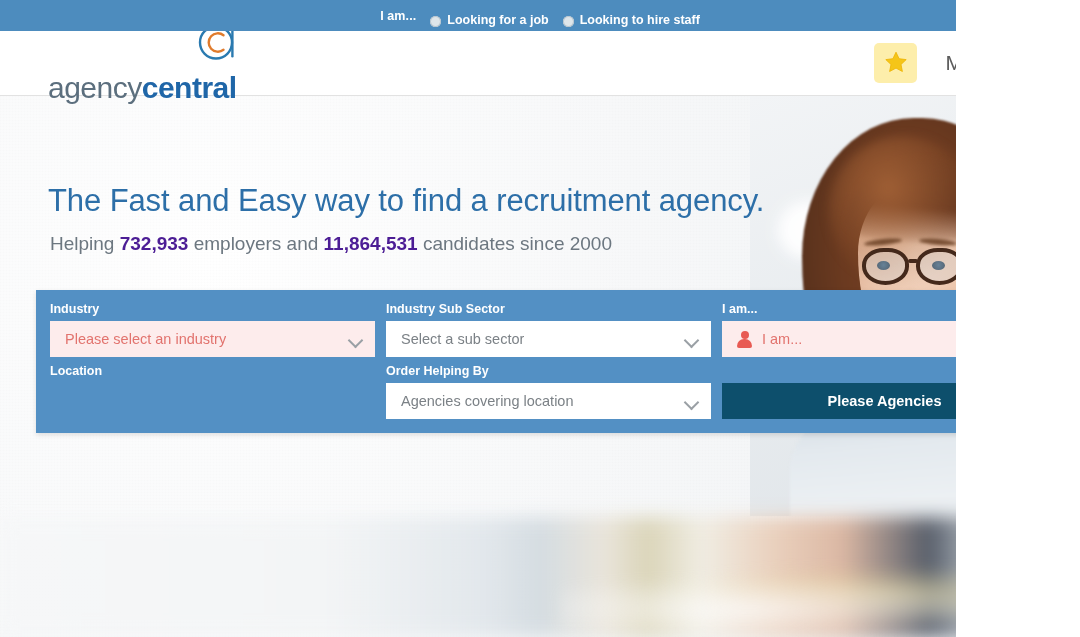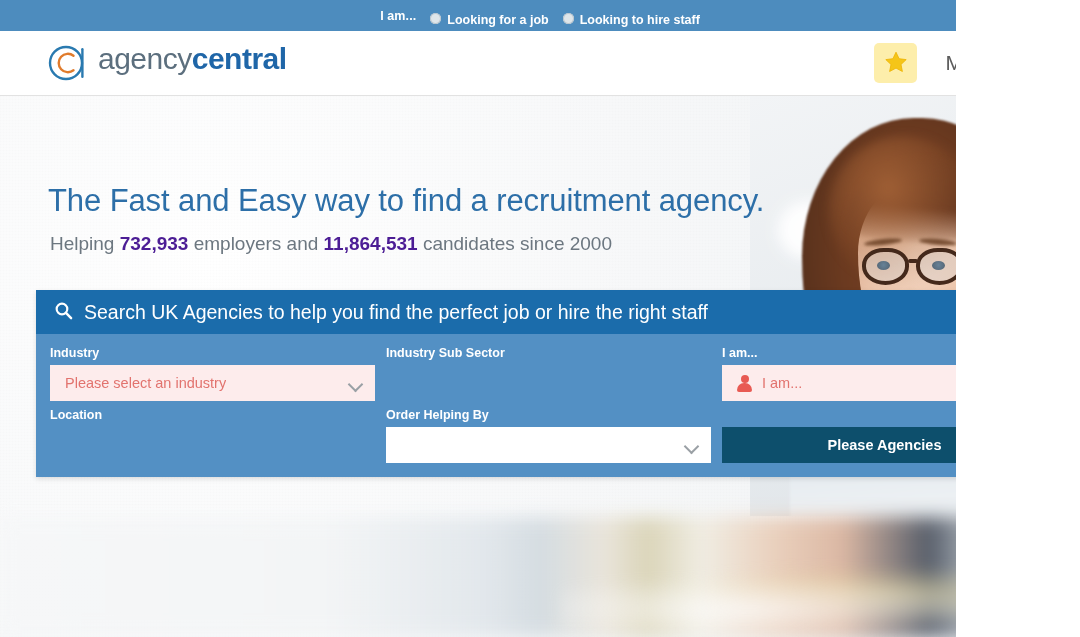--- a/index.html
+++ b/index.html
@@ -39,21 +39,21 @@
     gap: 14px;
   }
   .topbar-label {
     color: #ffffff;
     font-size: 12.5px;
     font-weight: bold;
     letter-spacing: 0.1px;
   }
   .radio-opt {
     display: flex;
-    align-items: flex-start;
+    align-items: flex-end;
     gap: 6px;
     cursor: pointer;
     margin-top: 8px;
   }
   .radio-dot {
     width: 11px;
     height: 11px;
     border-radius: 50%;
     background: #dfe6ea;
     box-shadow: inset 0 0 0 1px #b9c6cf;
@@ -75,23 +75,24 @@
     background: #ffffff;
     border-bottom: 1px solid #e2e2e2;
     z-index: 25;
   }
   .logo {
     position: absolute;
     left: 48px;
     top: 50%;
     transform: translateY(-50%);
     display: flex;
-    align-items: flex-start;
+    align-items: flex-end;
     gap: 11px;
     cursor: pointer;
+    flex-direction: column;
   }
   .logo-mark {
     position: relative;
     width: 39px;
     height: 39px;
     flex: none;
   }
   .logo-text {
     font-size: 30px;
     letter-spacing: -0.5px;
@@ -613,43 +614,38 @@
     </div>
 
     <div class="hero-desk"></div>
     <div class="hero-desk2"></div>
   </div>
 
   <div class="hero-head">The Fast and Easy way to find a recruitment agency.</div>
   <div class="hero-sub"><span>Helping </span><span class="num">732,933</span><span> employers and </span><span class="num">11,864,531</span><span> candidates since 2000</span></div>
 
   <div class="search-panel">
-    <div class="sp-header">
-      <span>
-        <svg width="19" height="19" viewBox="0 0 20 20">
-          <circle cx="8.4" cy="8.4" r="5.6" fill="none" stroke="#ffffff" stroke-width="2.3"></circle>
-          <line x1="12.6" y1="12.6" x2="18" y2="18" stroke="#ffffff" stroke-width="2.6" stroke-linecap="round"></line>
-        </svg>
-      </span>
-      <span class="sp-header-text">Search UK Agencies to help you find the perfect job or hire the right staff</span>
-    </div>
 
     <div class="sp-body">
 
       <div class="sp-row">
         <div class="sp-col">
           <span class="sp-label">Industry</span>
           <div class="sp-field err">
             <span class="sp-field-text">Please select an industry</span>
             <span class="chev"></span>
           </div>
         </div>
 
         <div class="sp-col">
           <span class="sp-label">Industry Sub Sector</span>
+          <div class="sp-field">
+            <span class="sp-field-text">Select a sub sector</span>
+            <span class="chev"></span>
+          </div>
         </div>
 
         <div class="sp-col">
           <span class="sp-label">I am...</span>
           <div class="sp-field err">
             <span class="person-ic">
               <span class="hd"></span>
                 <span class="bd"></span>
             </span>
             <span class="sp-field-text">I am...</span>
@@ -659,20 +655,21 @@
       </div>
 
       <div class="sp-row">
         <div class="sp-col">
           <span class="sp-label">Location</span>
         </div>
 
         <div class="sp-col">
           <span class="sp-label">Order Helping By</span>
           <div class="sp-field">
+            <span class="sp-field-text">Agencies covering location</span>
             <span class="chev"></span>
           </div>
         </div>
 
         <div class="sp-col">
           <button class="sp-btn">Please Agencies</button>
         </div>
       </div>
 
     </div>

